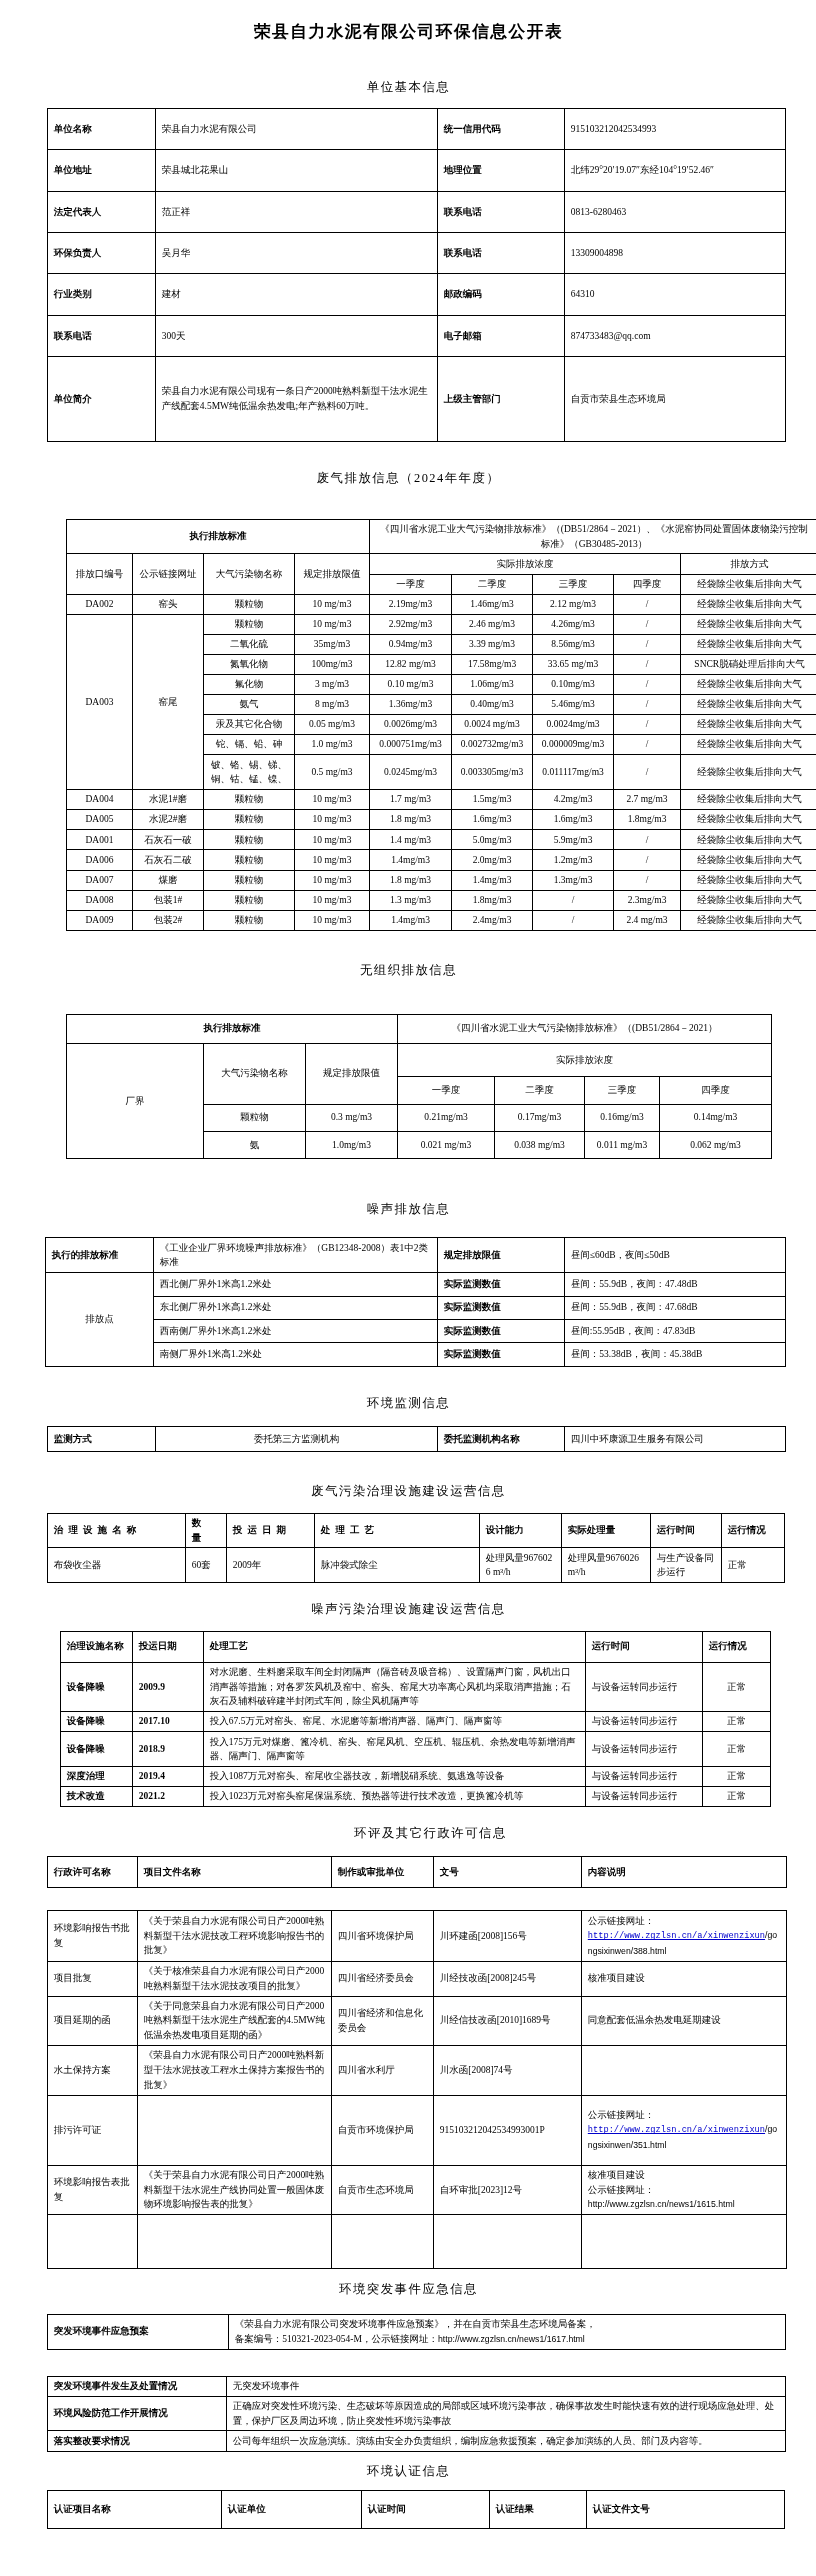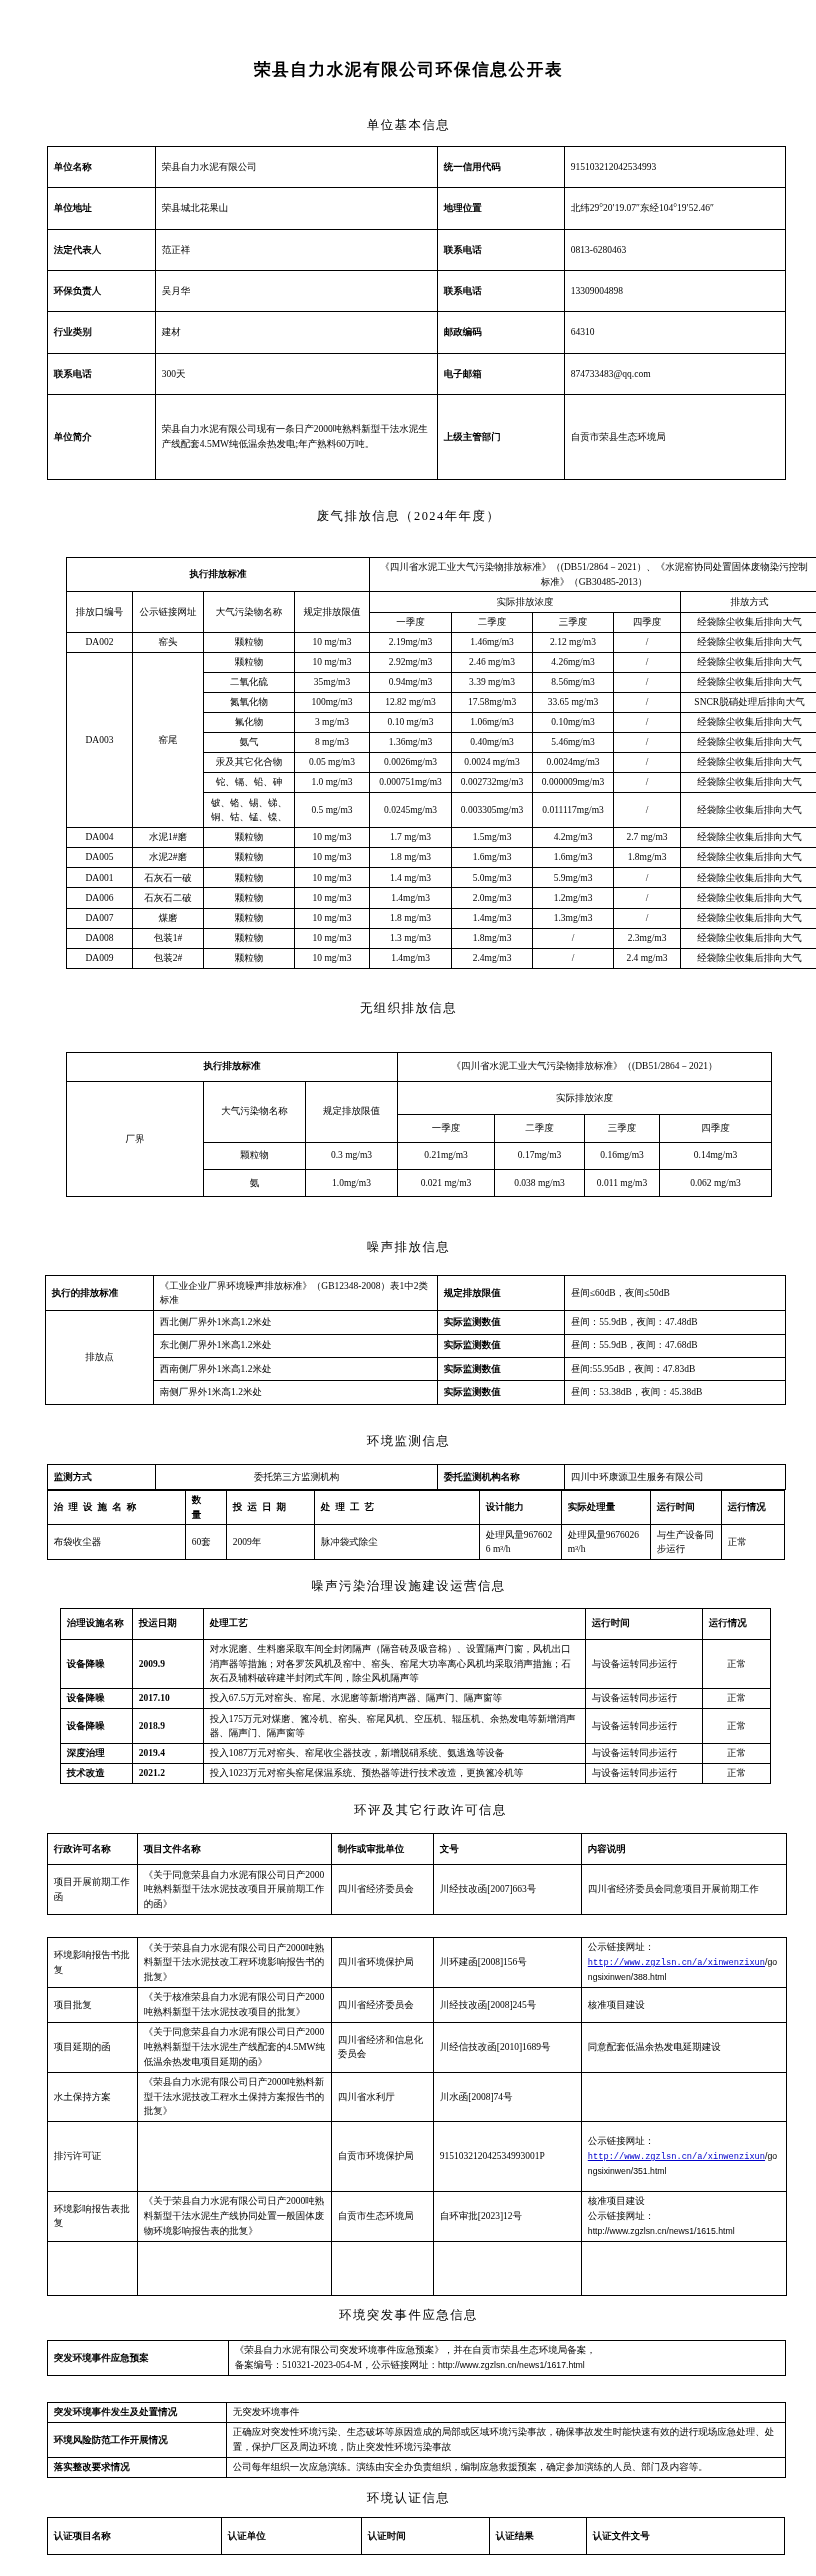--- a/index.html
+++ b/index.html
@@ -1,19 +1,19 @@
 <!DOCTYPE html>
 <html style="font-size:11.6px"><head>
 <meta charset="utf-8">
 <style>
   html,body{margin:0;padding:0;background:#fff;color:#000;
     font-family:"Liberation Serif","DejaVu Serif",serif;}
   .page{width:817px;background:#fff;padding-bottom:33px;}
   .main-title{font-size:16.7px;font-weight:bold;text-align:center;
-    padding-top:20.4px;letter-spacing:1.5px;margin-top:38px;}
+    padding-top:20.4px;letter-spacing:1.5px;}
   .sec-title{font-size:12.4px;text-align:center;letter-spacing:1.5px;font-weight:500;}
   table.t{border-collapse:collapse;table-layout:fixed;}
   table.t td{border:0.7px solid #000;padding:2.2px 5.8px;font-size:9.5px;
     line-height:1.55;vertical-align:middle;word-break:break-all;}
   .b{font-weight:bold;}
   .c{text-align:center;}
   .sp{letter-spacing:5.1px;font-weight:bold;}
   a.lnk{color:#0000cc;text-decoration:underline;cursor:pointer;
     font-family:Liberation Mono, monospace;font-size:8.7px;margin-top:28px;}
   .url{font-family:"Liberation Sans","DejaVu Sans",sans-serif;font-size:8.7px;}
@@ -396,20 +396,21 @@
     <tbody>
         <tr>
       <td class="b">监测方式</td>
       <td class="c">委托第三方监测机构</td>
       <td class="b">委托监测机构名称</td>
       <td>四川中环康源卫生服务有限公司</td>
     </tr>
   </tbody>
     </table>
 
+  <div class="sec-title" style="margin:31px 0 13px;">废气污染治理设施建设运营信息</div>
   <table class="t t-gastreat">
     <colgroup>
         <col style="width:138px">
         <col style="width:41px">
         <col style="width:88px">
         <col style="width:165px">
         <col style="width:82px">
         <col style="width:89px">
         <col style="width:71px">
         <col style="width:63px">
@@ -503,27 +504,20 @@
         <col style="width:205px">
       </colgroup>
     <tbody>
         <tr style="height:31px">
       <td class="b">行政许可名称</td>
       <td class="b">项目文件名称</td>
       <td class="b">制作或审批单位</td>
       <td class="b">文号</td>
       <td class="b">内容说明</td>
     </tr>
-    <tr>
-      <td>项目开展前期工作函</td>
-      <td>《关于同意荣县自力水泥有限公司日产2000吨熟料新型干法水泥技改项目开展前期工作的函》</td>
-      <td>四川省经济委员会</td>
-      <td>川经技改函[2007]663号</td>
-      <td>四川省经济委员会同意项目开展前期工作</td>
-    </tr>
   </tbody>
     </table>
 
   <table class="t t-permit" style="margin-top:22px;">
     <colgroup>
         <col style="width:90px">
         <col style="width:194px">
         <col style="width:102px">
         <col style="width:148px">
         <col style="width:205px">

